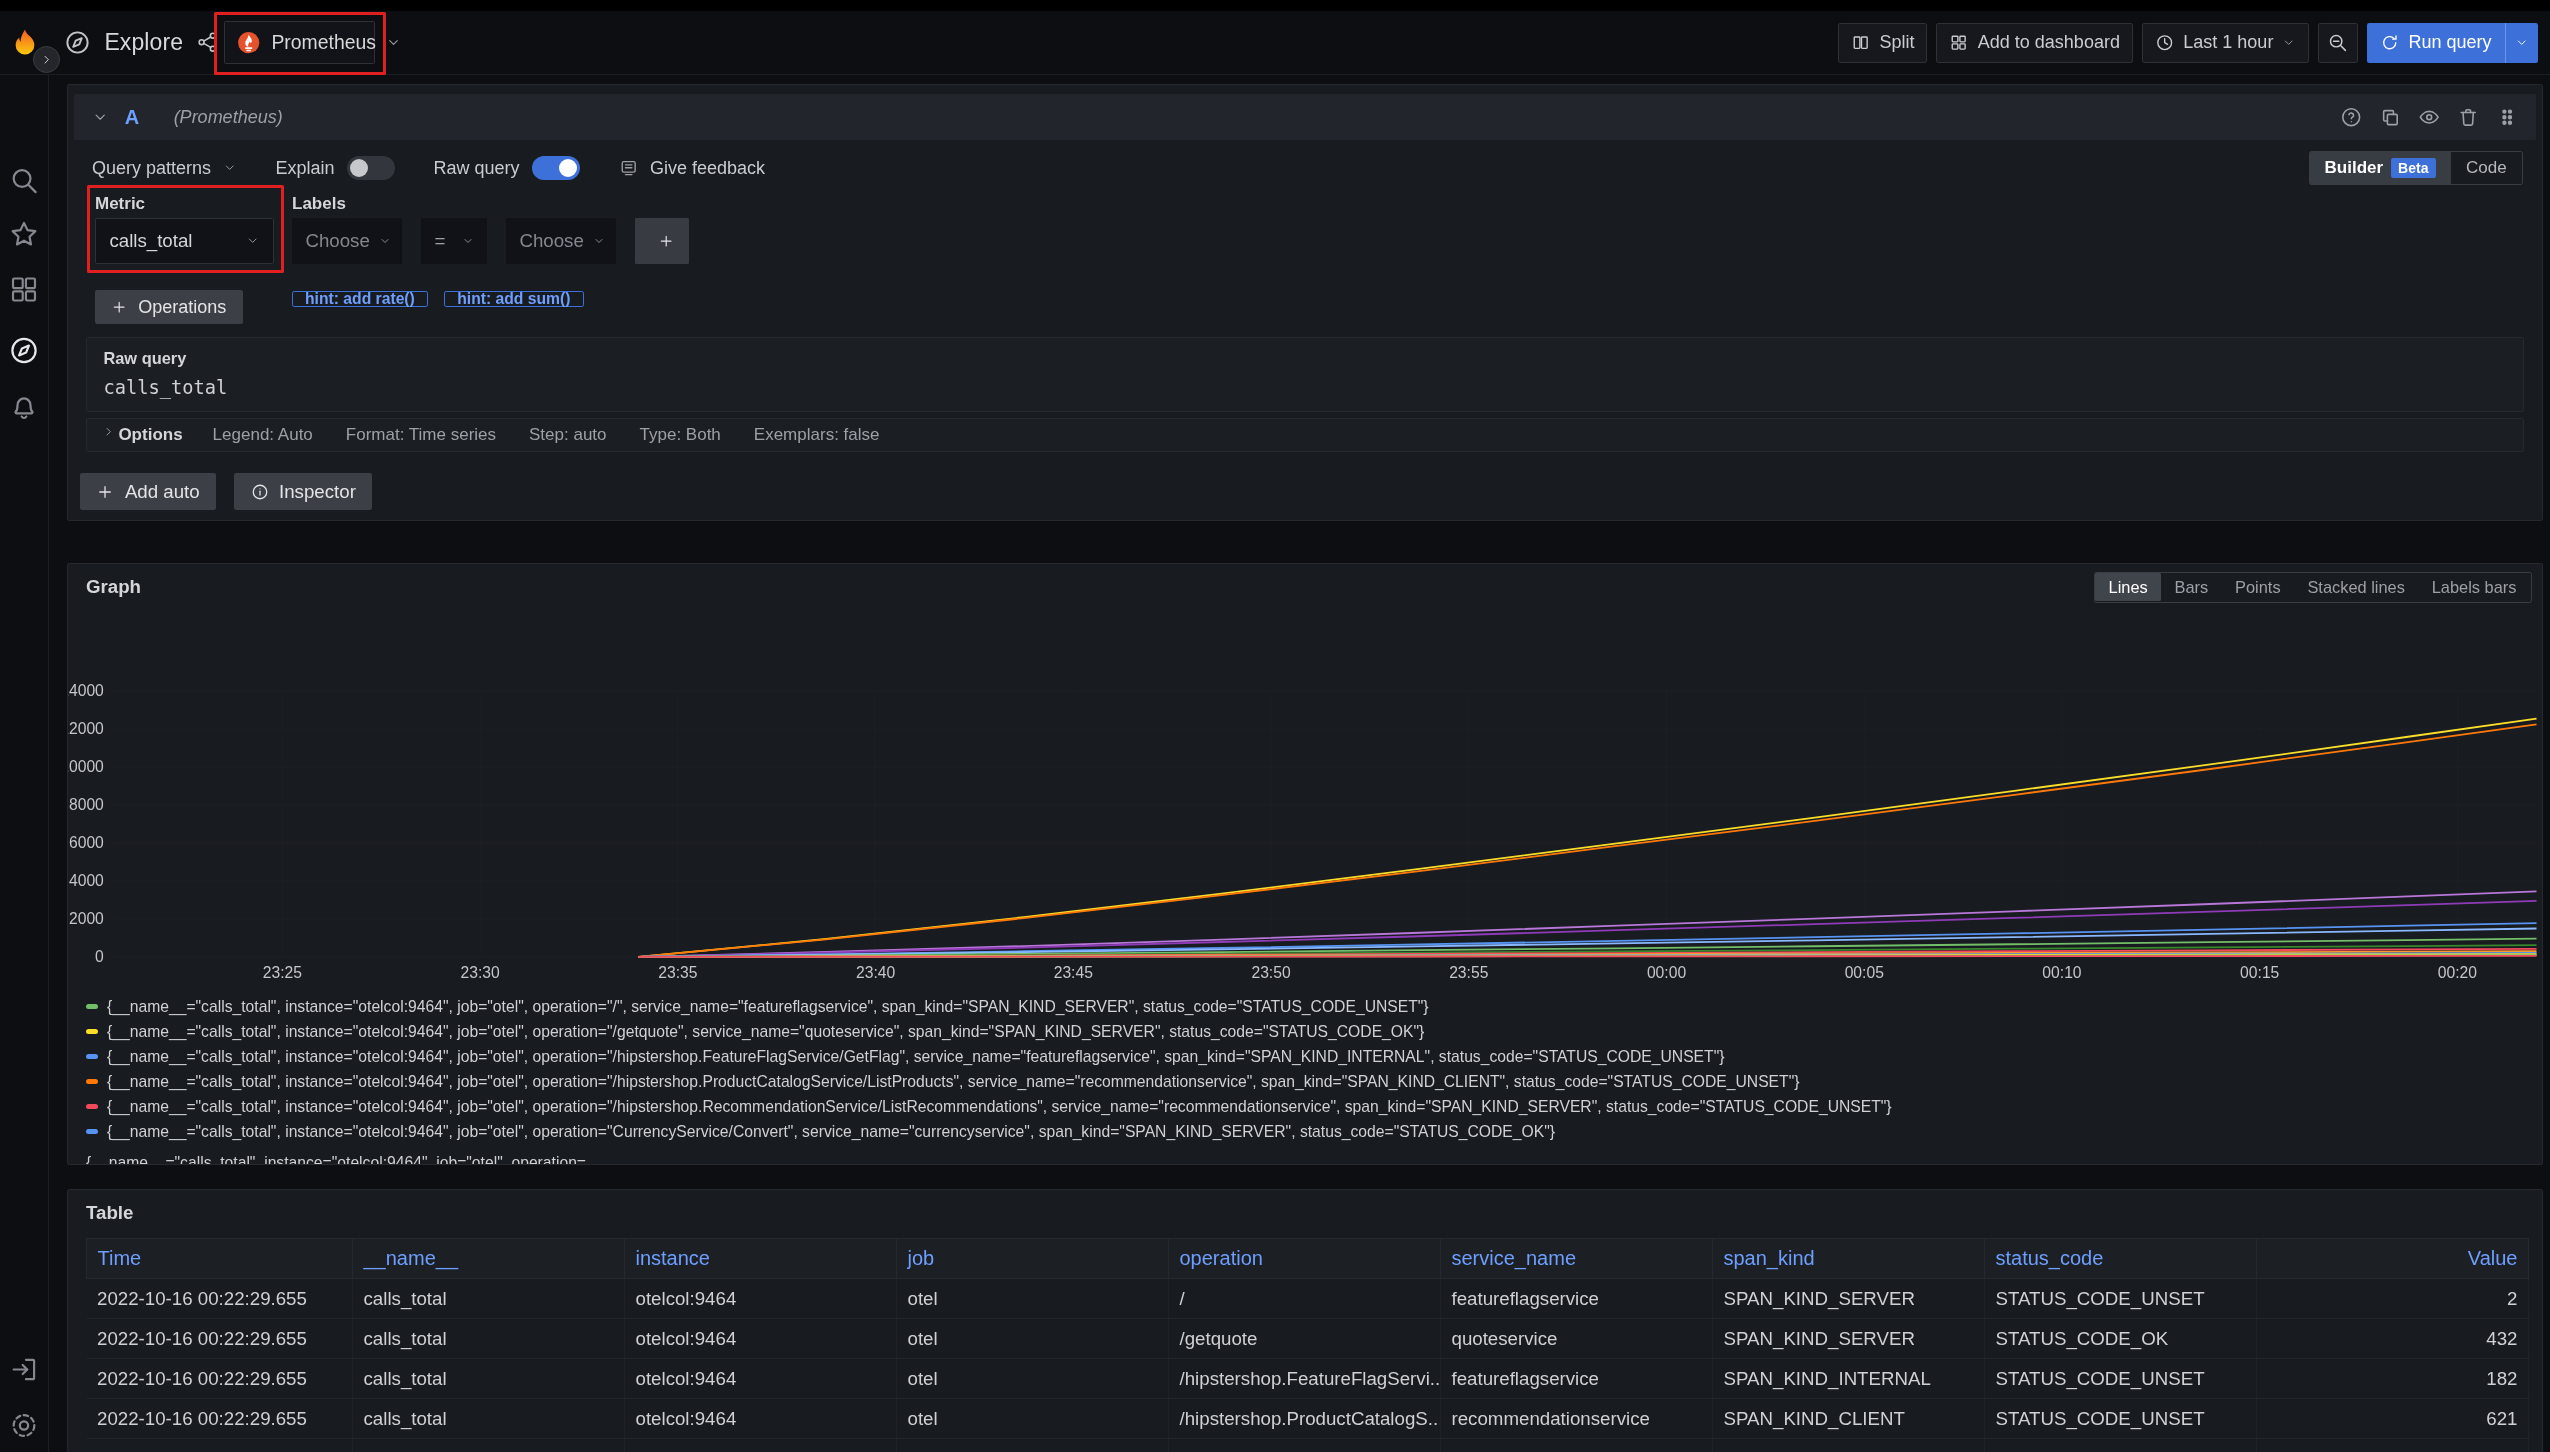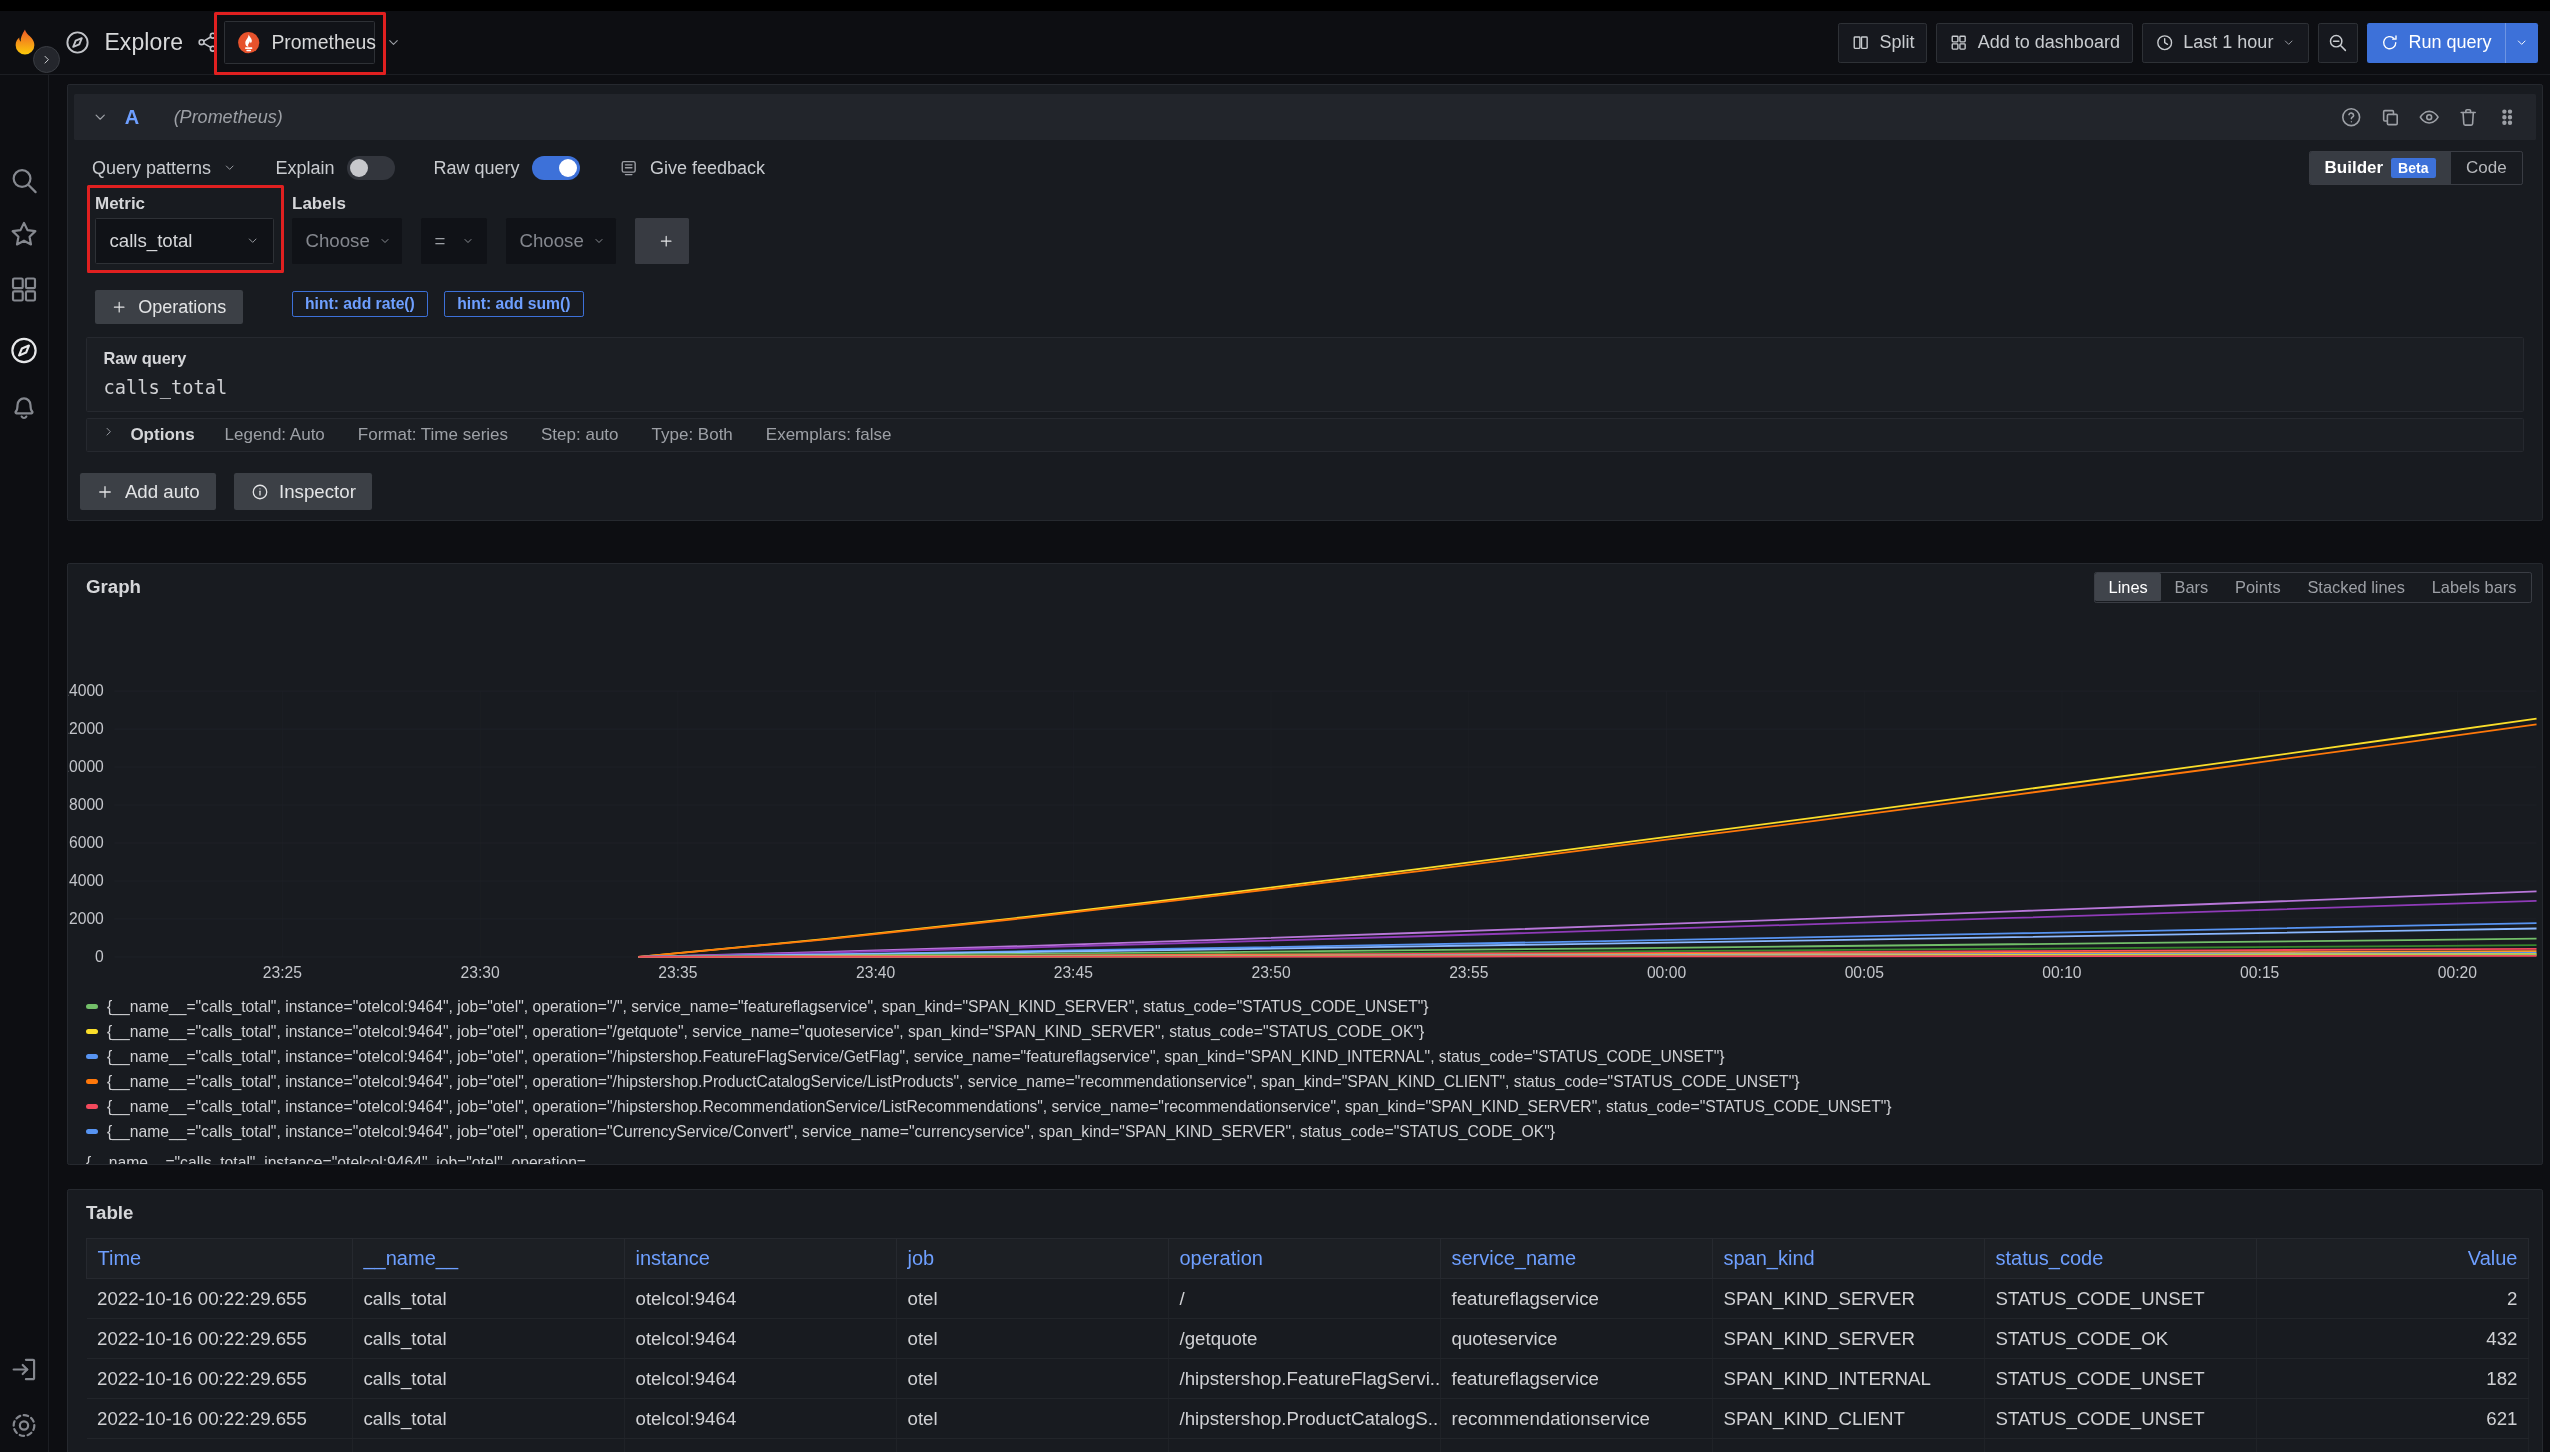--- a/index.html
+++ b/index.html
@@ -67,21 +67,21 @@
   .metric-select .val, .lbl-seg .val { flex:1; white-space:nowrap; }
   .labels-group { position:absolute; left:224px; top:133px; display:flex; gap:19px; }
   .lbl-seg { width:110px; color:#84878e; }
   .lbl-seg.op { width:66px; color:#9da0a6; }
   .sq-btn { width:40px; height:46px; background:#383b42; border-radius:1.5px; color:#e6e7e9; display:flex; align-items:center; justify-content:center; }
   .plus-btn { position:absolute; left:575px; top:133px; width:46px; height:46px; }
   .ops-row { position:absolute; left:27px; top:205px; display:flex; align-items:center; }
   .btn-secondary { background:#3c4046; border:none; border-radius:2.2px; height:34px; display:inline-flex; align-items:center; gap:10.5px;
     padding:0 16.4px; color:#e3e4e6; font-size:18px; white-space:nowrap; }
   .hints-row { position:absolute; left:224px; top:206px; display:flex; gap:16.4px; }
-  .hint-btn { height:26px; border:0.7px solid #3D71D9; border-radius:2.2px; color:#6E9FFF; font-size:15.7px; font-weight:600;
+  .hint-btn { height:16px; border:0.7px solid #3D71D9; border-radius:2.2px; color:#6E9FFF; font-size:15.7px; font-weight:600;
     padding:0 12px; background:transparent; display:inline-flex; align-items:center; white-space:nowrap; }
   .raw-box { position:absolute; left:18px; right:18px; top:252px; height:75px; background:#1b1e23; border:0.7px solid #26292f; border-radius:1.5px; }
   .raw-box .lab { position:absolute; left:16.4px; top:10.5px; font-size:16.4px; font-weight:700; color:#d5d6d9; }
   .raw-box .val { position:absolute; left:16.4px; top:39px; font-size:18.7px; color:#d0d1d4; font-family:"DejaVu Sans Mono", monospace; }
   .options-row { position:absolute; left:18px; right:18px; top:333px; height:34px; background:#1b1e23; border:0.7px solid #26292f;
     border-radius:1.5px; display:flex; align-items:center; padding:0 15px; gap:30px; }
   .options-row .lab { font-size:17px; font-weight:700; color:#d5d6d9; margin-left:3px; }
   .opt-item { font-size:17px; color:#9da0a6; white-space:nowrap; }
   .btns-row { position:absolute; left:12px; top:388px; display:flex; gap:18px; }
   .btns-row .btn-secondary { height:37px; font-size:18.7px; }
@@ -442,21 +442,21 @@
       <button class="hint-btn">hint: add rate()</button>
       <button class="hint-btn">hint: add sum()</button>
     </div>
 
   <div class="raw-box">
     <span class="lab">Raw query</span>
     <span class="val">calls_total</span>
   </div>
 
   <div class="options-row">
-    <span style="display:flex;align-items:flex-start;gap:12px">
+    <span style="display:flex;align-items:flex-start;">
       <span class="ic" style="width:13.4px;height:13.4px;color:#9da0a6">
         <svg class="i" viewBox="0 0 24 24">
             <path d="M9 6l6 6-6 6"></path>
           </svg>
         </span>
       <span class="lab">Options</span>
     </span>
     <span style="display:flex;gap:33px">
         <span class="opt-item">Legend: Auto</span>
         <span class="opt-item">Format: Time series</span>

